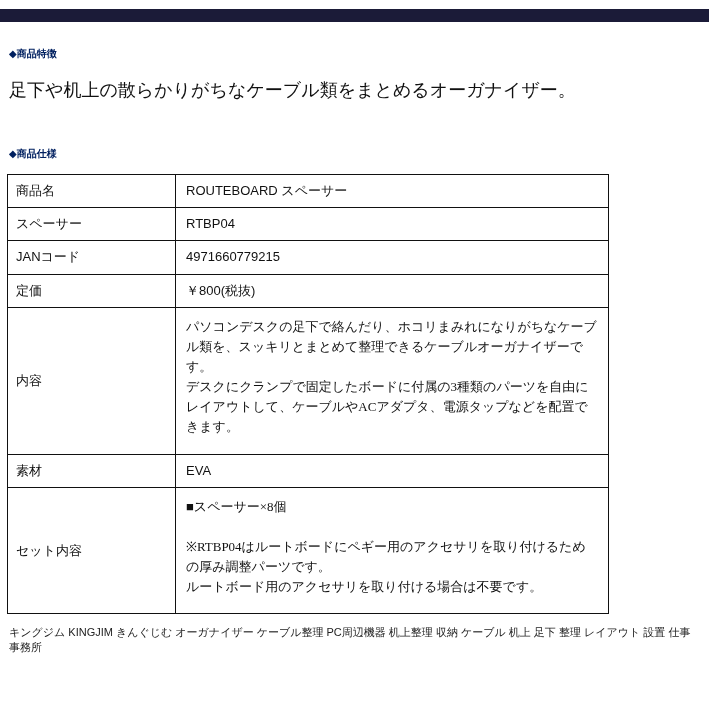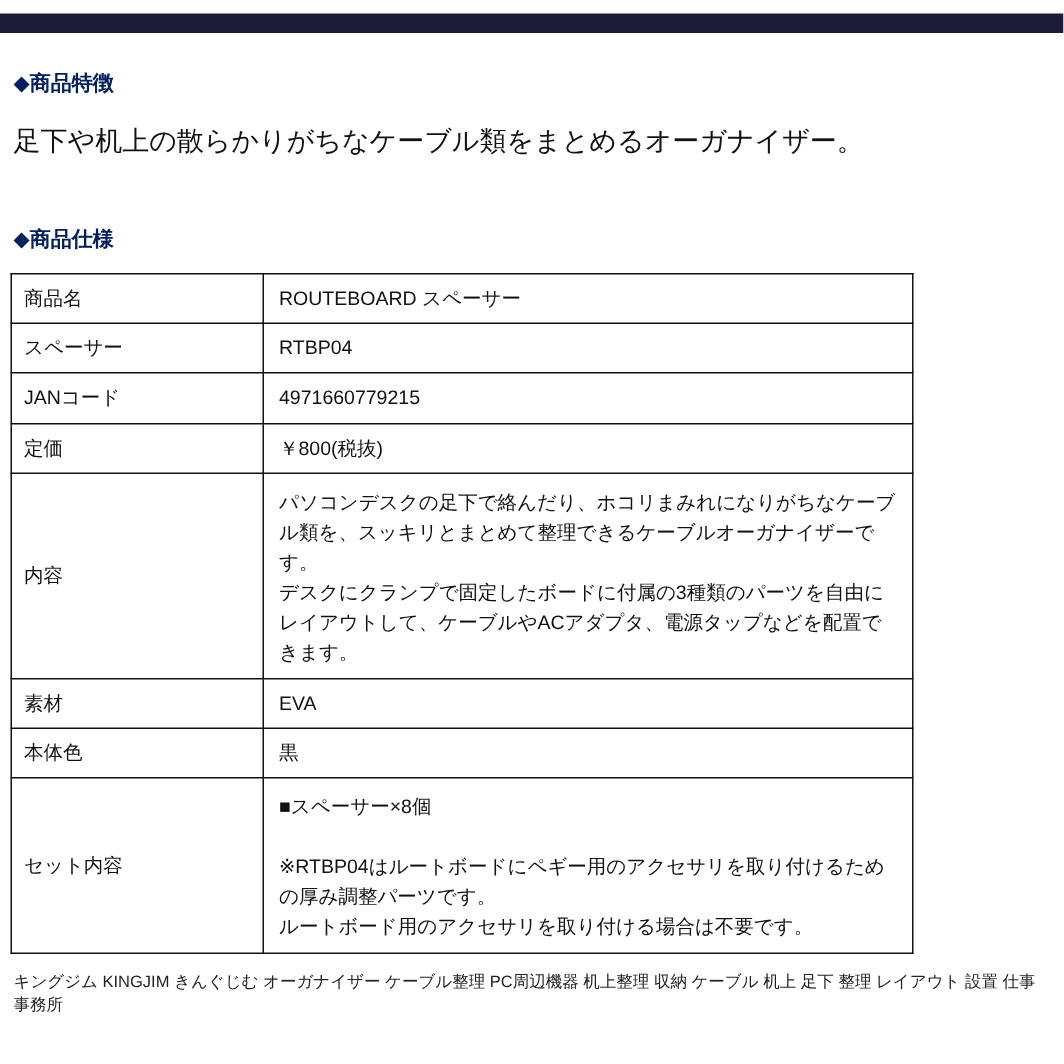--- a/index.html
+++ b/index.html
@@ -22,21 +22,21 @@
     width: 709px;
     background: var(--bar-color);
   }
   .top-bar { margin-top: 9px; }
   .content {
     padding: 0 7px;
   }
   .section-heading {
     color: var(--accent);
     font-weight: bold;
-    font-size: 14px;
+    font-size: 10px;
     margin-top: 25px;
     margin-left: 2px;
   }
   .features-text {
     font-size: 18px;
     margin-top: 17px;
     margin-left: 2px;
     line-height: 1.4;
   }
   .specs-heading { margin-top: 44px; }
@@ -54,21 +54,21 @@
   }
   td.label {
     width: 168px;
     padding: 6px 8px;
   }
   td.value {
     padding: 6px 10px;
     white-space: pre-line;
   }
   tr.short td { height: 32px; }
-  tr.tall td.value { padding-top: 9px; padding-bottom: 6px; }
+  tr.tall td.value { padding-top: 9px; padding-bottom: 16px; font-family: Liberation Serif, serif; }
   .keywords {
     font-size: 11px;
     color: #222222;
     margin: 11px 0 0 2px;
   }
 </style>
 </head>
 <body>
 
 <div class="bar top-bar"></div>
@@ -100,24 +100,20 @@
       </tr>
       <tr class="tall">
         <td class="label">内容</td>
         <td class="value">パソコンデスクの足下で絡んだり、ホコリまみれになりがちなケーブル類を、スッキリとまとめて整理できるケーブルオーガナイザーです。
 デスクにクランプで固定したボードに付属の3種類のパーツを自由にレイアウトして、ケーブルやACアダプタ、電源タップなどを配置できます。</td>
       </tr>
       <tr class="short">
         <td class="label">素材</td>
         <td class="value">EVA</td>
       </tr>
-      <tr class="short">
-        <td class="label">本体色</td>
-        <td class="value">黒</td>
-      </tr>
       <tr class="tall">
         <td class="label">セット内容</td>
         <td class="value">■スペーサー×8個
 
 ※RTBP04はルートボードにペギー用のアクセサリを取り付けるための厚み調整パーツです。
 ルートボード用のアクセサリを取り付ける場合は不要です。</td>
       </tr>
     </tbody>
   </table>
 

